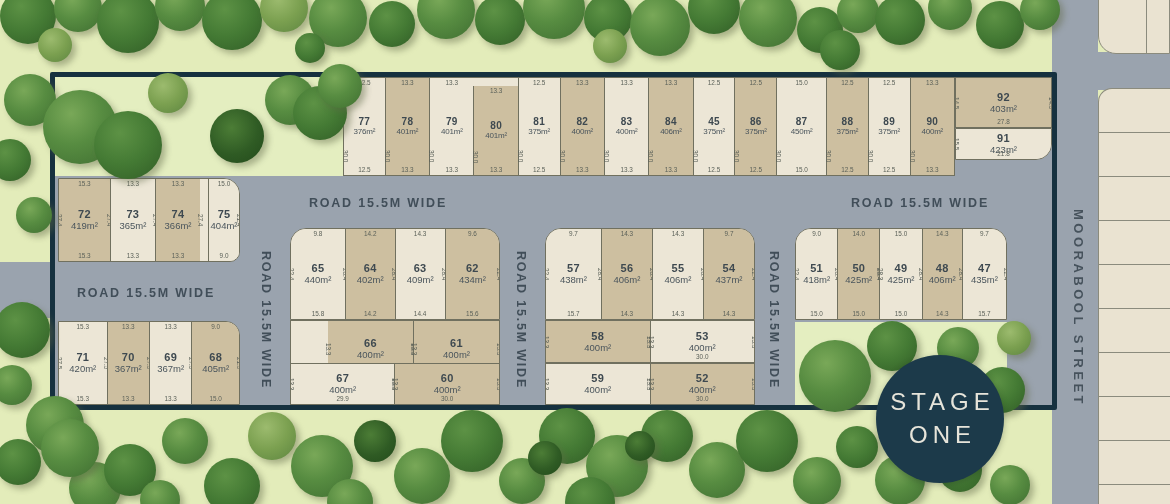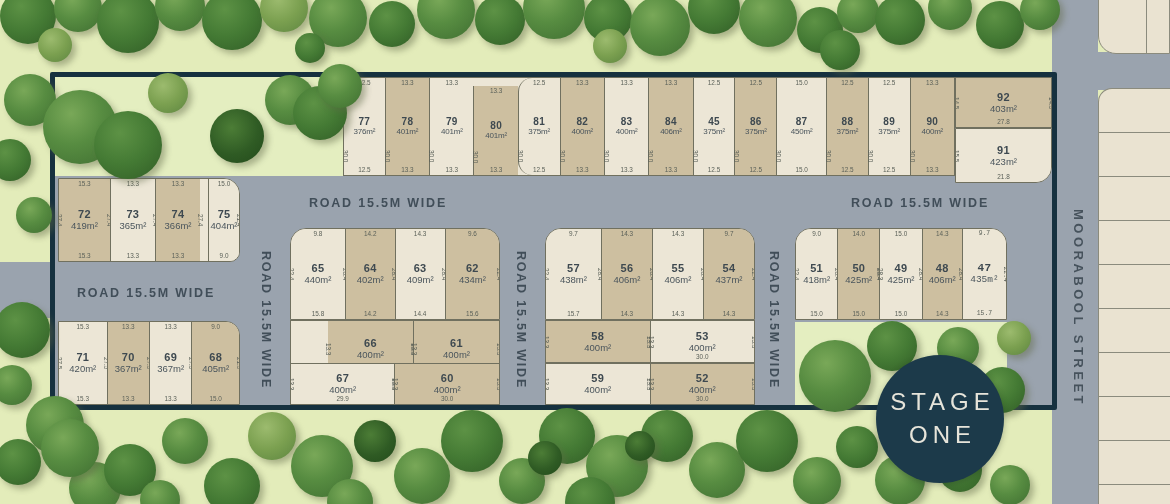--- a/index.html
+++ b/index.html
@@ -108,21 +108,21 @@
       </div>
       <div class="lot tan" style="flex-grow: 13.3; margin-top: 8px;">
         <div class="lot-label">
           <span class="lot-num">80</span>
           <span class="lot-area">401m²</span>
         </div>
         <span class="dim d-top">13.3</span>
         <span class="dim d-bottom">13.3</span>
         <span class="dim d-side">30.0</span>
       </div>
-      <div class="lot cream" style="flex-grow: 12.5; border-radius: 14px;">
+      <div class="lot cream" style="flex-grow: 12.5;">
         <div class="lot-label">
           <span class="lot-num">81</span>
           <span class="lot-area">375m²</span>
         </div>
         <span class="dim d-top">12.5</span>
         <span class="dim d-bottom">12.5</span>
         <span class="dim d-side">30.0</span>
       </div>
       <div class="lot tan" style="flex-grow: 13.3;">
         <div class="lot-label">
@@ -210,21 +210,21 @@
       <div class="lot tan" style="flex-grow: 27.8;">
         <div class="lot-label">
           <span class="lot-num">92</span>
           <span class="lot-area">403m²</span>
         </div>
         <span class="dim d-left">14.5</span>
         <span class="dim d-right">14.5</span>
         <span class="dim d-bottom">27.8</span>
       </div>
     </div>
-  <div class="cluster" style="left:955px;top:128px;width:97px;height:55px;border-radius:0 0 16px 0;">
+  <div class="cluster" style="left:955px;top:128px;width:97px;height:32px;border-radius:0 0 16px 0;">
       <div class="lot cream" style="flex-grow: 21.8;">
         <div class="lot-label">
           <span class="lot-num">91</span>
           <span class="lot-area">423m²</span>
         </div>
         <span class="dim d-left">15.5</span>
         <span class="dim d-right">9.5</span>
         <span class="dim d-bottom">21.8</span>
       </div>
     </div>
@@ -494,21 +494,21 @@
       </div>
       <div class="lot tan" style="flex-grow: 14.3;">
         <div class="lot-label">
           <span class="lot-num">48</span>
           <span class="lot-area">406m²</span>
         </div>
         <span class="dim d-top">14.3</span>
         <span class="dim d-bottom">14.3</span>
         <span class="dim d-right">28.4</span>
       </div>
-      <div class="lot cream" style="flex-grow: 15.7; font-family: Liberation Mono, monospace;">
+      <div class="lot cream" style="flex-grow: 15.7;">
         <div class="lot-label">
           <span class="lot-num">47</span>
           <span class="lot-area">435m²</span>
         </div>
         <span class="dim d-top">9.7</span>
         <span class="dim d-bottom">15.7</span>
         <span class="dim d-right">22.4</span>
       </div>
     </div>
 

